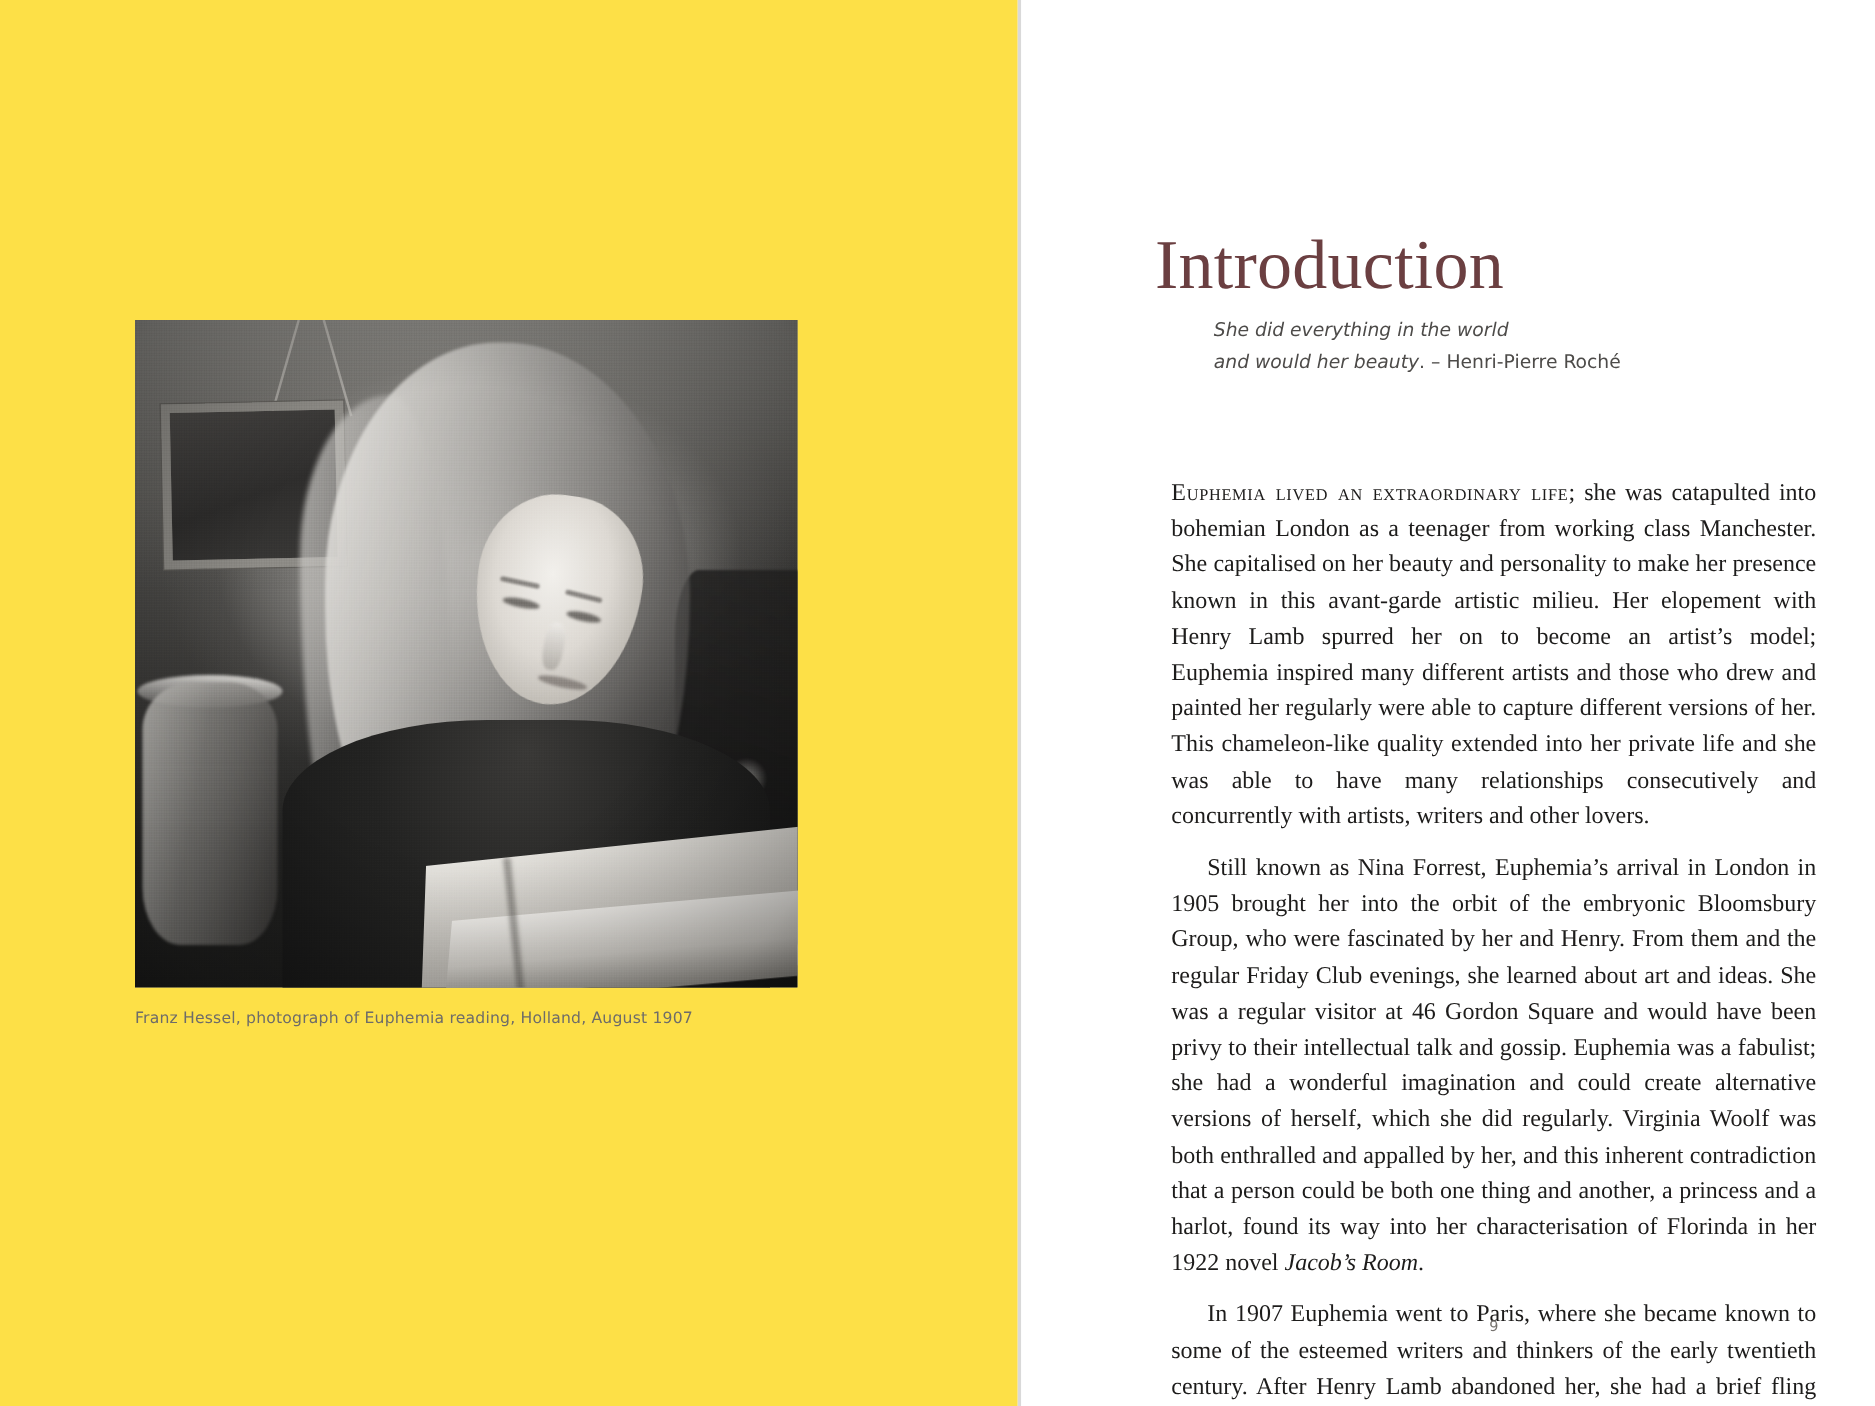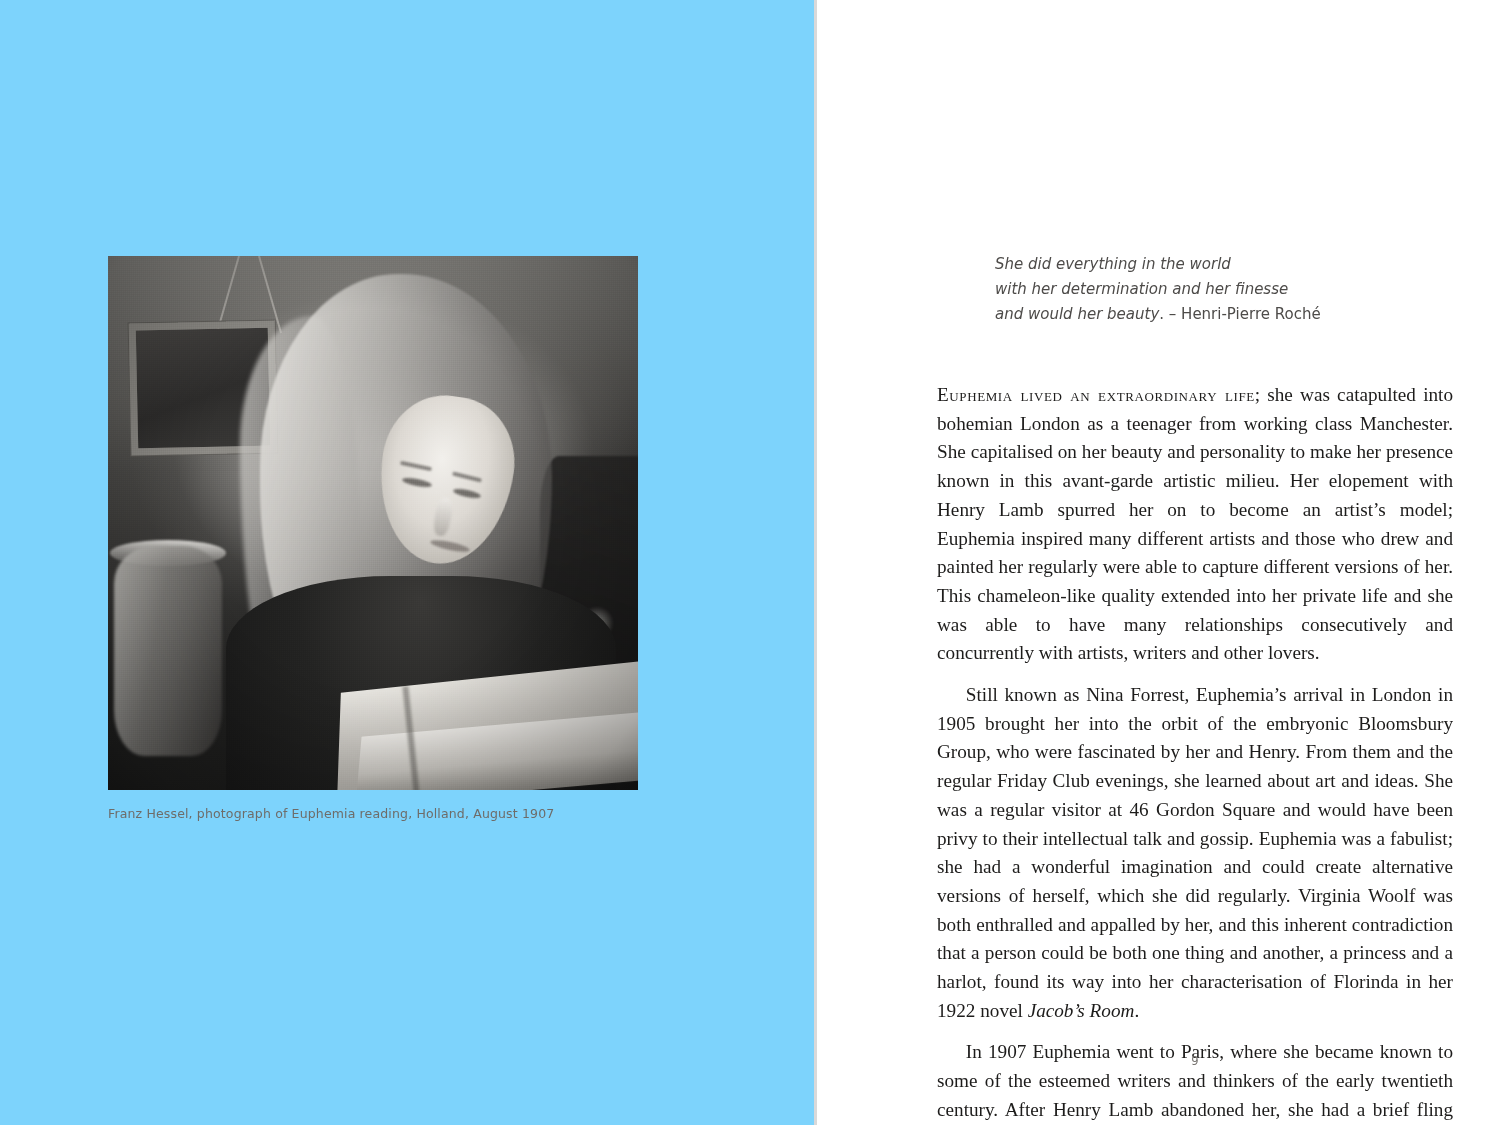--- a/index.html
+++ b/index.html
@@ -16,21 +16,21 @@
   .spread {
     position: relative;
     width: 1500px;
     height: 1125px;
     display: flex;
   }
   .page-left {
     position: relative;
     width: 893px;
     height: 1125px;
-    background: #7dd3fc;
+    background: #fde047;
     box-sizing: border-box;
   }
   .gutter {
     width: 3px;
     height: 1125px;
     background: #d9d9d9;
   }
   .page-right {
     position: relative;
     width: 749px;
@@ -278,21 +278,20 @@
     left: 47px;
     width: 420px;
     font-family: "DejaVu Sans", sans-serif;
     font-size: 15px;
     line-height: 1.65;
     color: #4d4b49;
   }
   .epigraph .line {
     font-style: italic;
     display: block;
-    margin-left: 24px;
   }
   .epigraph .attrib {
     font-style: normal;
   }
   .body-text {
     position: absolute;
     top: 368px;
     left: 0;
     width: 542px;
     font-family: "Liberation Serif", serif;
@@ -361,24 +360,24 @@
       </div>
       <div class="photo-caption">Franz Hessel, photograph of Euphemia reading, Holland, August 1907</div>
     </div>
   </div>
 
   <div class="gutter"></div>
 
   <div class="page-right">
     <div class="rp-inner">
 
+      <h1 class="chapter-title">Introduction</h1>
 
       <div class="epigraph">
         <span class="line">She did everything in the world</span>
-        <span class="line">with her determination and her finesse</span>
         <span class="line"><i>and would her beauty</i><span class="attrib">. – Henri-Pierre Roché</span></span>
       </div>
 
       <div class="body-text">
         <p><span class="smallcaps">Euphemia lived an extraordinary life</span><span>; she was catapulted into bohemian London as a teenager from working class Manchester. She capitalised on her beauty and personality to make her presence known in this avant-garde artistic milieu. Her elopement with Henry Lamb spurred her on to become an artist’s model; Euphemia inspired many different artists and those who drew and painted her regularly were able to capture different versions of her. This chameleon-like quality extended into her private life and she was able to have many relationships consecutively and concurrently with artists, writers and other lovers.</span></p>
         <p><span>Still known as Nina Forrest, Euphemia’s arrival in London in 1905 brought her into the orbit of the embryonic Bloomsbury Group, who were fascinated by her and Henry. From them and the regular Friday Club evenings, she learned about art and ideas. She was a regular visitor at 46 Gordon Square and would have been privy to their intellectual talk and gossip. Euphemia was a fabulist; she had a wonderful imagination and could create alternative versions of herself, which she did regularly. Virginia Woolf was both enthralled and appalled by her, and this inherent contradiction that a person could be both one thing and another, a princess and a harlot, found its way into her characterisation of Florinda in her 1922 novel </span><span class="italic">Jacob’s Room</span><span>.</span></p>
         <p>In 1907 Euphemia went to Paris, where she became known to some of the esteemed writers and thinkers of the early twentieth century. After Henry Lamb abandoned her, she had a brief fling with Duncan Grant and then formed a threesome with Henri-Pierre Roché and his</p>
       </div>
 
       <div class="folio">9</div>

